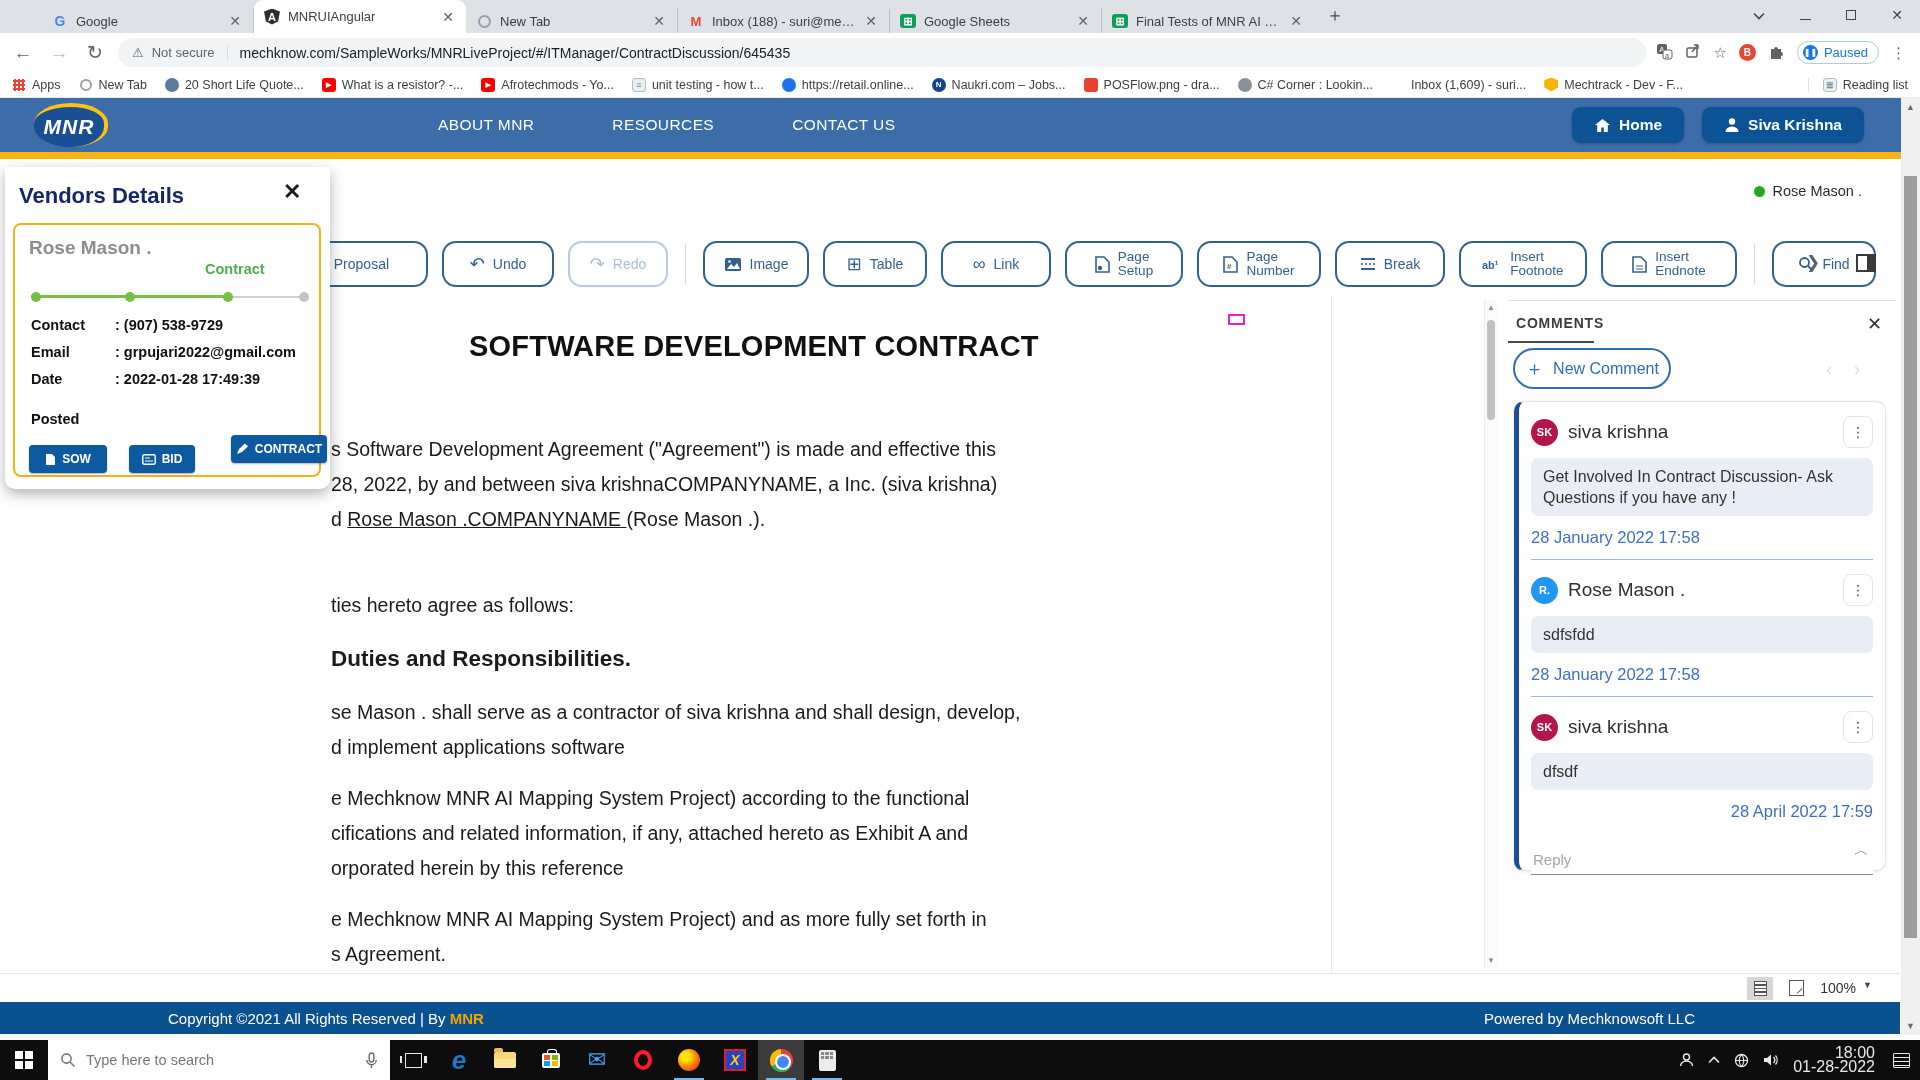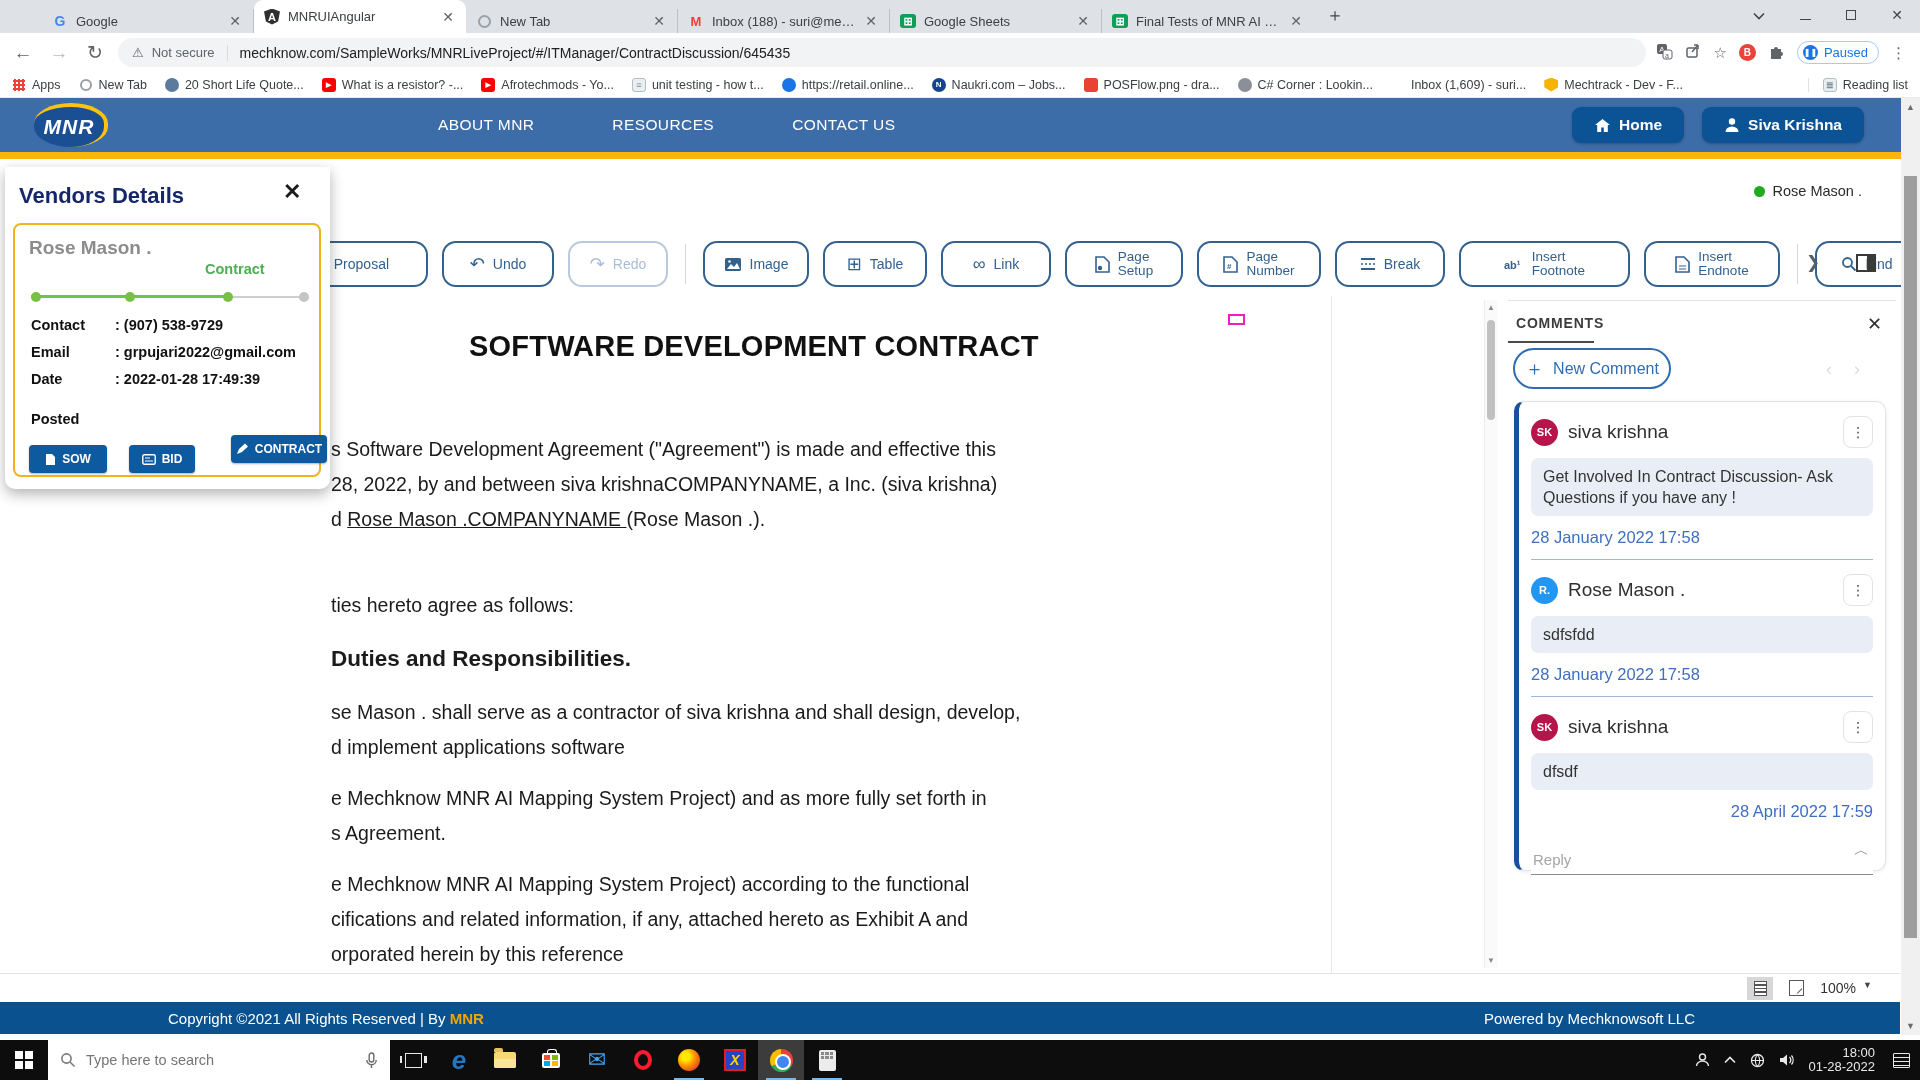--- a/index.html
+++ b/index.html
@@ -190,21 +190,21 @@
   .firefox { width:22px; height:22px; border-radius:50%; background:radial-gradient(circle at 35% 35%, #ffe900 0 20%, #ff9500 45%, #e8401d 80%); }
   .xdapp { width:22px; height:22px; background:#2743c8; border:2px solid #e02020; display:flex; align-items:center; justify-content:center; color:#ffd400; font-weight:bold; font-size:14px; font-style:italic; }
   .chrome-c { width:23px; height:23px; border-radius:50%; background:conic-gradient(#ea4335 0 120deg, #34a853 0 240deg, #fbbc05 0 360deg); position:relative; }
   .chrome-c::after { content:""; position:absolute; left:5.5px; top:5.5px; width:12px; height:12px; border-radius:50%; background:#4285f4; border:2.5px solid #fff; }
   .calcico { width:17px; height:21px; background:#ececec; border-radius:2px; padding:2px; }
   .calcico .scr { width:13px; height:4px; background:#2b2b2b; margin-bottom:2px; }
   .calcico .keys { display:grid; grid-template-columns:repeat(3,3.4px); gap:1.3px; }
   .calcico .keys div { width:3.4px; height:3px; background:#8a8a8a; }
   .tray { margin-left:auto; display:flex; align-items:center; gap:14px; padding-right:10px; color:#e8e8e8; }
   .tray .ico { font-size:13px; display:flex; align-items:center; }
-  .clock { text-align:right; font-size:13px; line-height:14px; }
+  .clock { text-align:right; font-size:16px; line-height:14px; }
   .notif { width:17px; height:15px; border:1.5px solid #e8e8e8; border-radius:1px; background:repeating-linear-gradient(#0d0d0d 0 3px, #e8e8e8 3px 4px); margin-left:4px; }
 </style>
 </head>
 <body>
 
 <div class="screen">
 
   <div class="tabbar">
     <div class="tabs">
       <div class="tab inactive">
@@ -435,21 +435,21 @@
           <span>Number</span>
         </span>
       </span>
     <span class="tbtn" style="width:110px;">
       <svg width="16" height="14" viewBox="0 0 16 14">
           <path d="M1 2 h14 M1 12 h14" stroke="#33618f" stroke-width="2"></path>
           <path d="M5 7 h2 M9 7 h2 M1 7 h2 M13 7 h2" stroke="#33618f" stroke-width="1.4"></path>
         </svg>
       <span>Break</span>
       </span>
-    <span class="tbtn two" style="width:171px;">
+    <span class="tbtn two" style="width:128px;">
       <svg width="20" height="14" viewBox="0 0 20 14">
           <text x="0" y="12" font-size="11" fill="#33618f" font-weight="bold">ab¹</text>
         </svg>
       <span class="stack">
           <span>Insert</span>
           <span>Footnote</span>
         </span>
       </span>
     <span class="tbtn two" style="width:136px;">
       <svg width="15" height="17" viewBox="0 0 15 17">
@@ -476,25 +476,25 @@
   <div class="doc-title">SOFTWARE DEVELOPMENT CONTRACT</div>
   <div class="doc-body">
     <p><span>s Software Development Agreement ("Agreement") is made and effective this</span><br>
        <span>28, 2022, by and between siva krishnaCOMPANYNAME, a Inc. (siva krishna)</span><br>
        <span>d  </span><span class="uline"> Rose Mason  .COMPANYNAME </span><span>  (Rose Mason  .).</span></p>
     <p><br>
        <span>ties hereto agree as follows:</span></p>
     <div class="doc-heading">Duties and Responsibilities.</div>
     <p><span>se Mason  . shall serve as a contractor of siva krishna and shall design, develop,</span><br>
        <span>d implement applications software</span></p>
-    <p><span>e Mechknow MNR AI Mapping System Project) and as more fully set forth in</span><br>
-       <span>s Agreement.</span></p>
     <p><span>e Mechknow MNR AI Mapping System Project) according to the functional</span><br>
        <span>cifications and related information, if any, attached hereto as Exhibit A and</span><br>
        <span>orporated herein by this reference</span></p>
+    <p><span>e Mechknow MNR AI Mapping System Project) and as more fully set forth in</span><br>
+       <span>s Agreement.</span></p>
   </div>
   <div class="page-edge"></div>
   <div class="pink-marker"></div>
 
   <div class="ed-scroll">
     <span class="up">▲</span>
     <div class="ed-thumb"></div>
     <span class="down">▼</span>
   </div>
 

